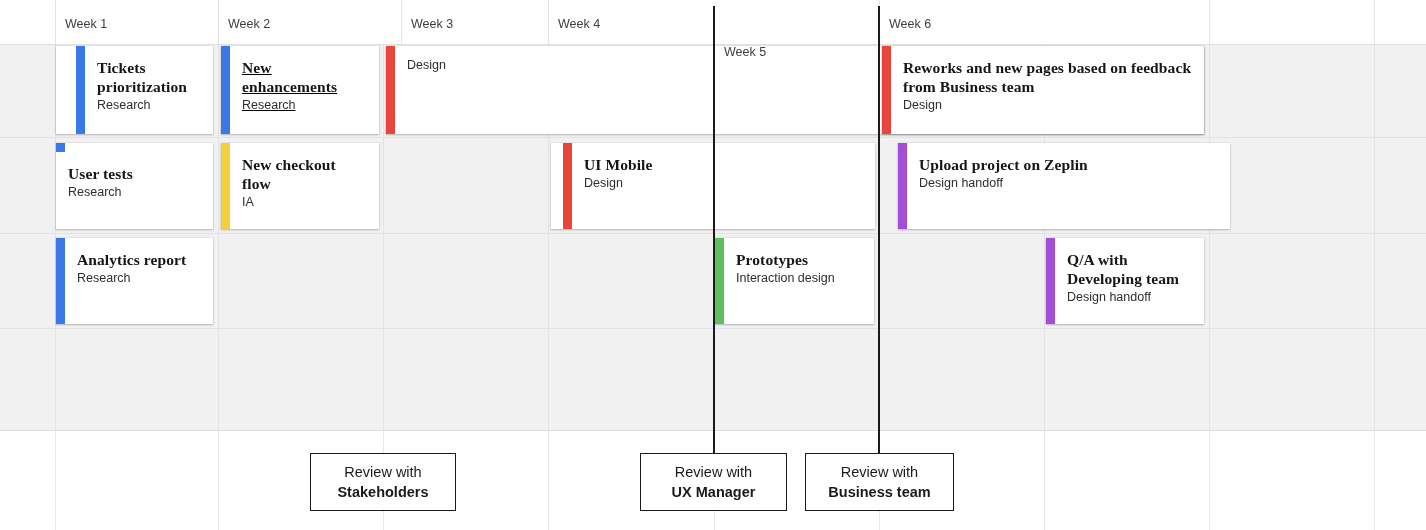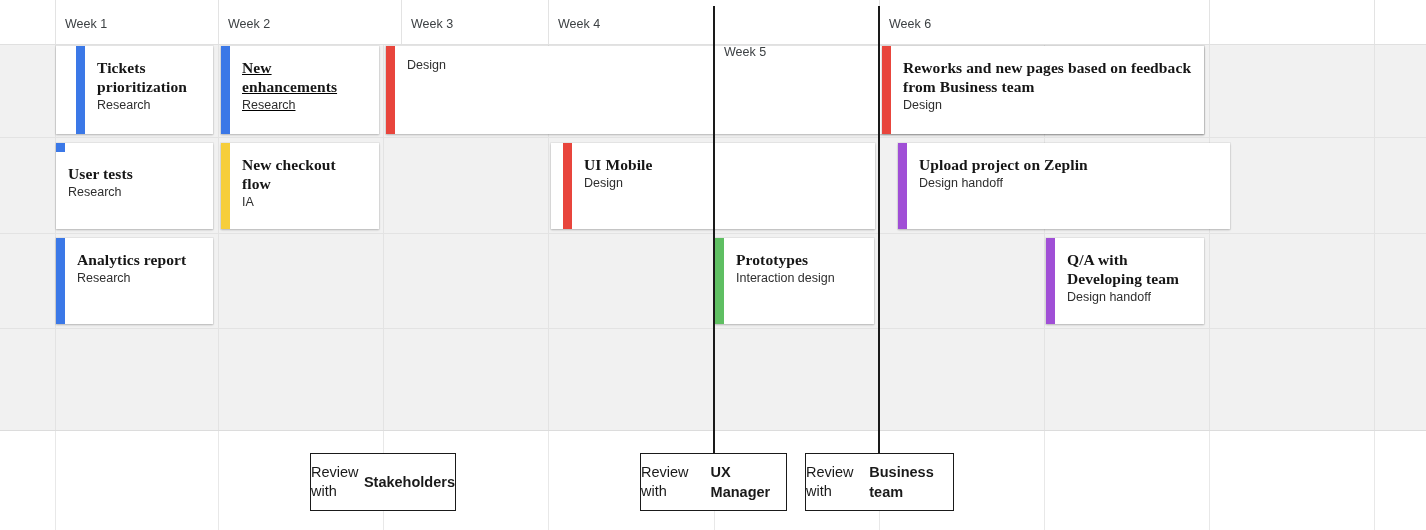--- a/index.html
+++ b/index.html
@@ -105,21 +105,21 @@
   }
 
   
   .mstone-box{
     position:absolute;
     background:#ffffff;
     border:1.5px solid #1a1a1a;
     box-sizing:border-box;
     z-index:12;
     display:flex;
-    flex-direction:row;
+    flex-direction:column;
     align-items:center;
     justify-content:center;
   }
   .mstone-line1{
     font-size:14.5px;color:#1a1a1a;line-height:19px;
   }
   .mstone-line2{
     font-size:14.5px;color:#1a1a1a;font-weight:bold;line-height:20px;
   }
 </style>

